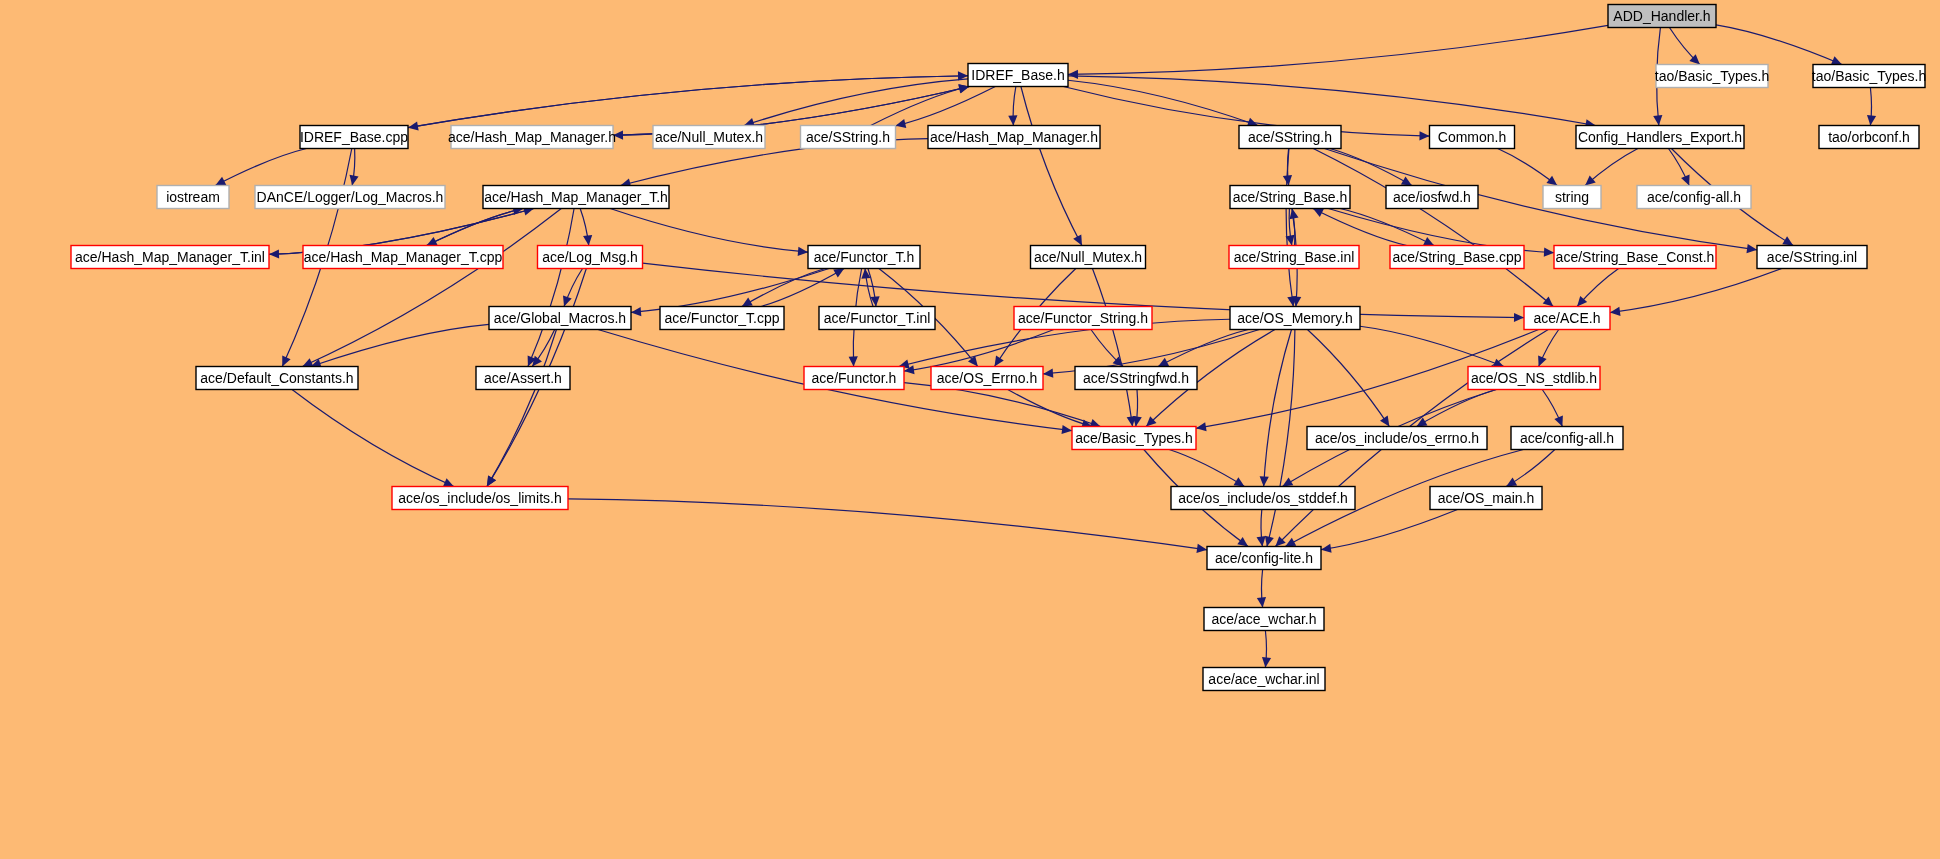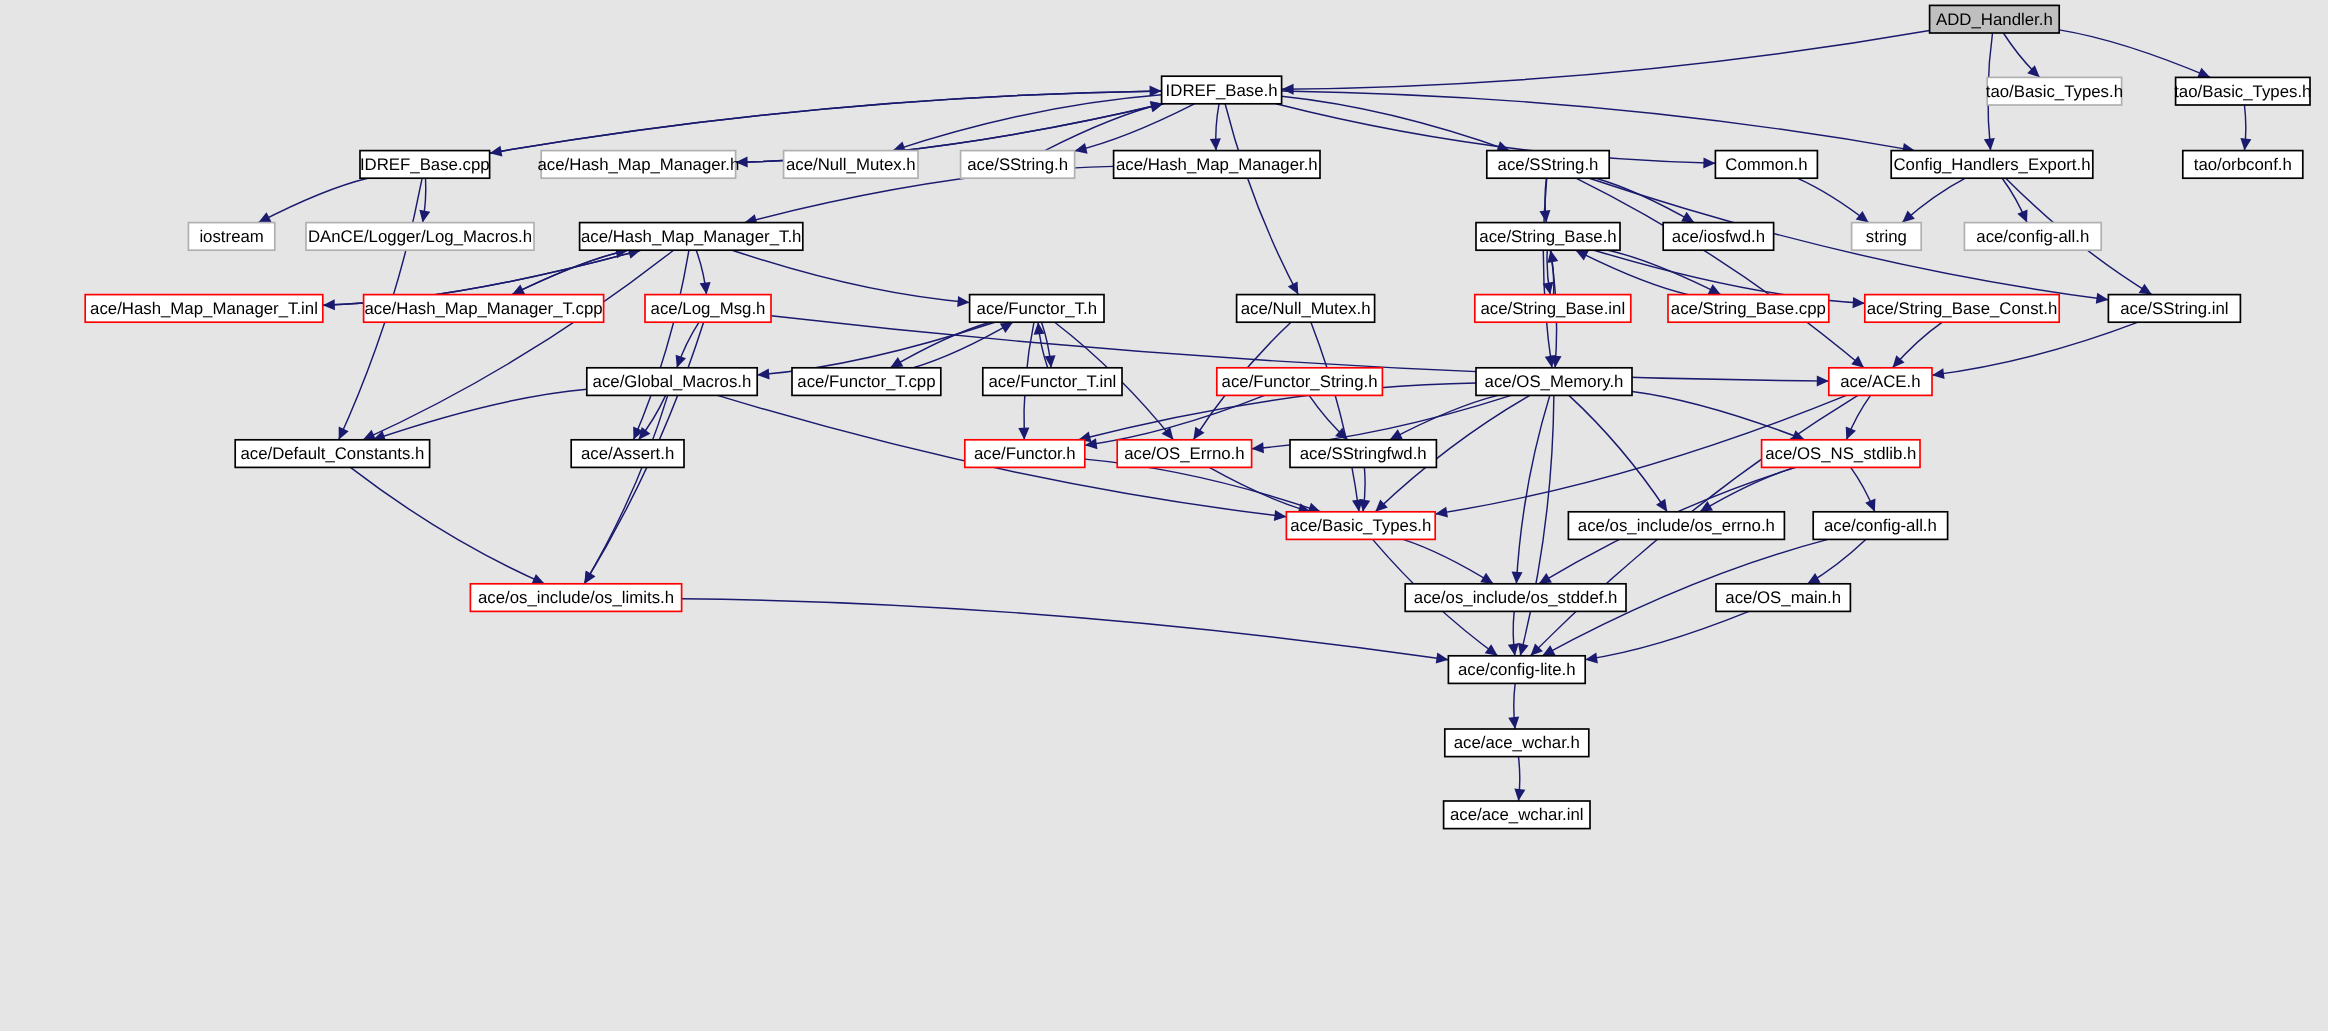--- a/index.html
+++ b/index.html
@@ -4,21 +4,21 @@
 <style>
   html, body {
     margin: 0;
     padding: 0;
     background: #ffffff;
   }
   #graph-root {
     position: relative;
     width: 1940px;
     height: 859px;
-    background: #e5e5e5;
+    background: #fdba74;
     font-family: "Liberation Sans", sans-serif;
     overflow: hidden;
   }
   svg#dep-graph {
     position: absolute;
     top: 0;
     left: 0;
     width: 1940px;
     height: 859px;
     display: block;

